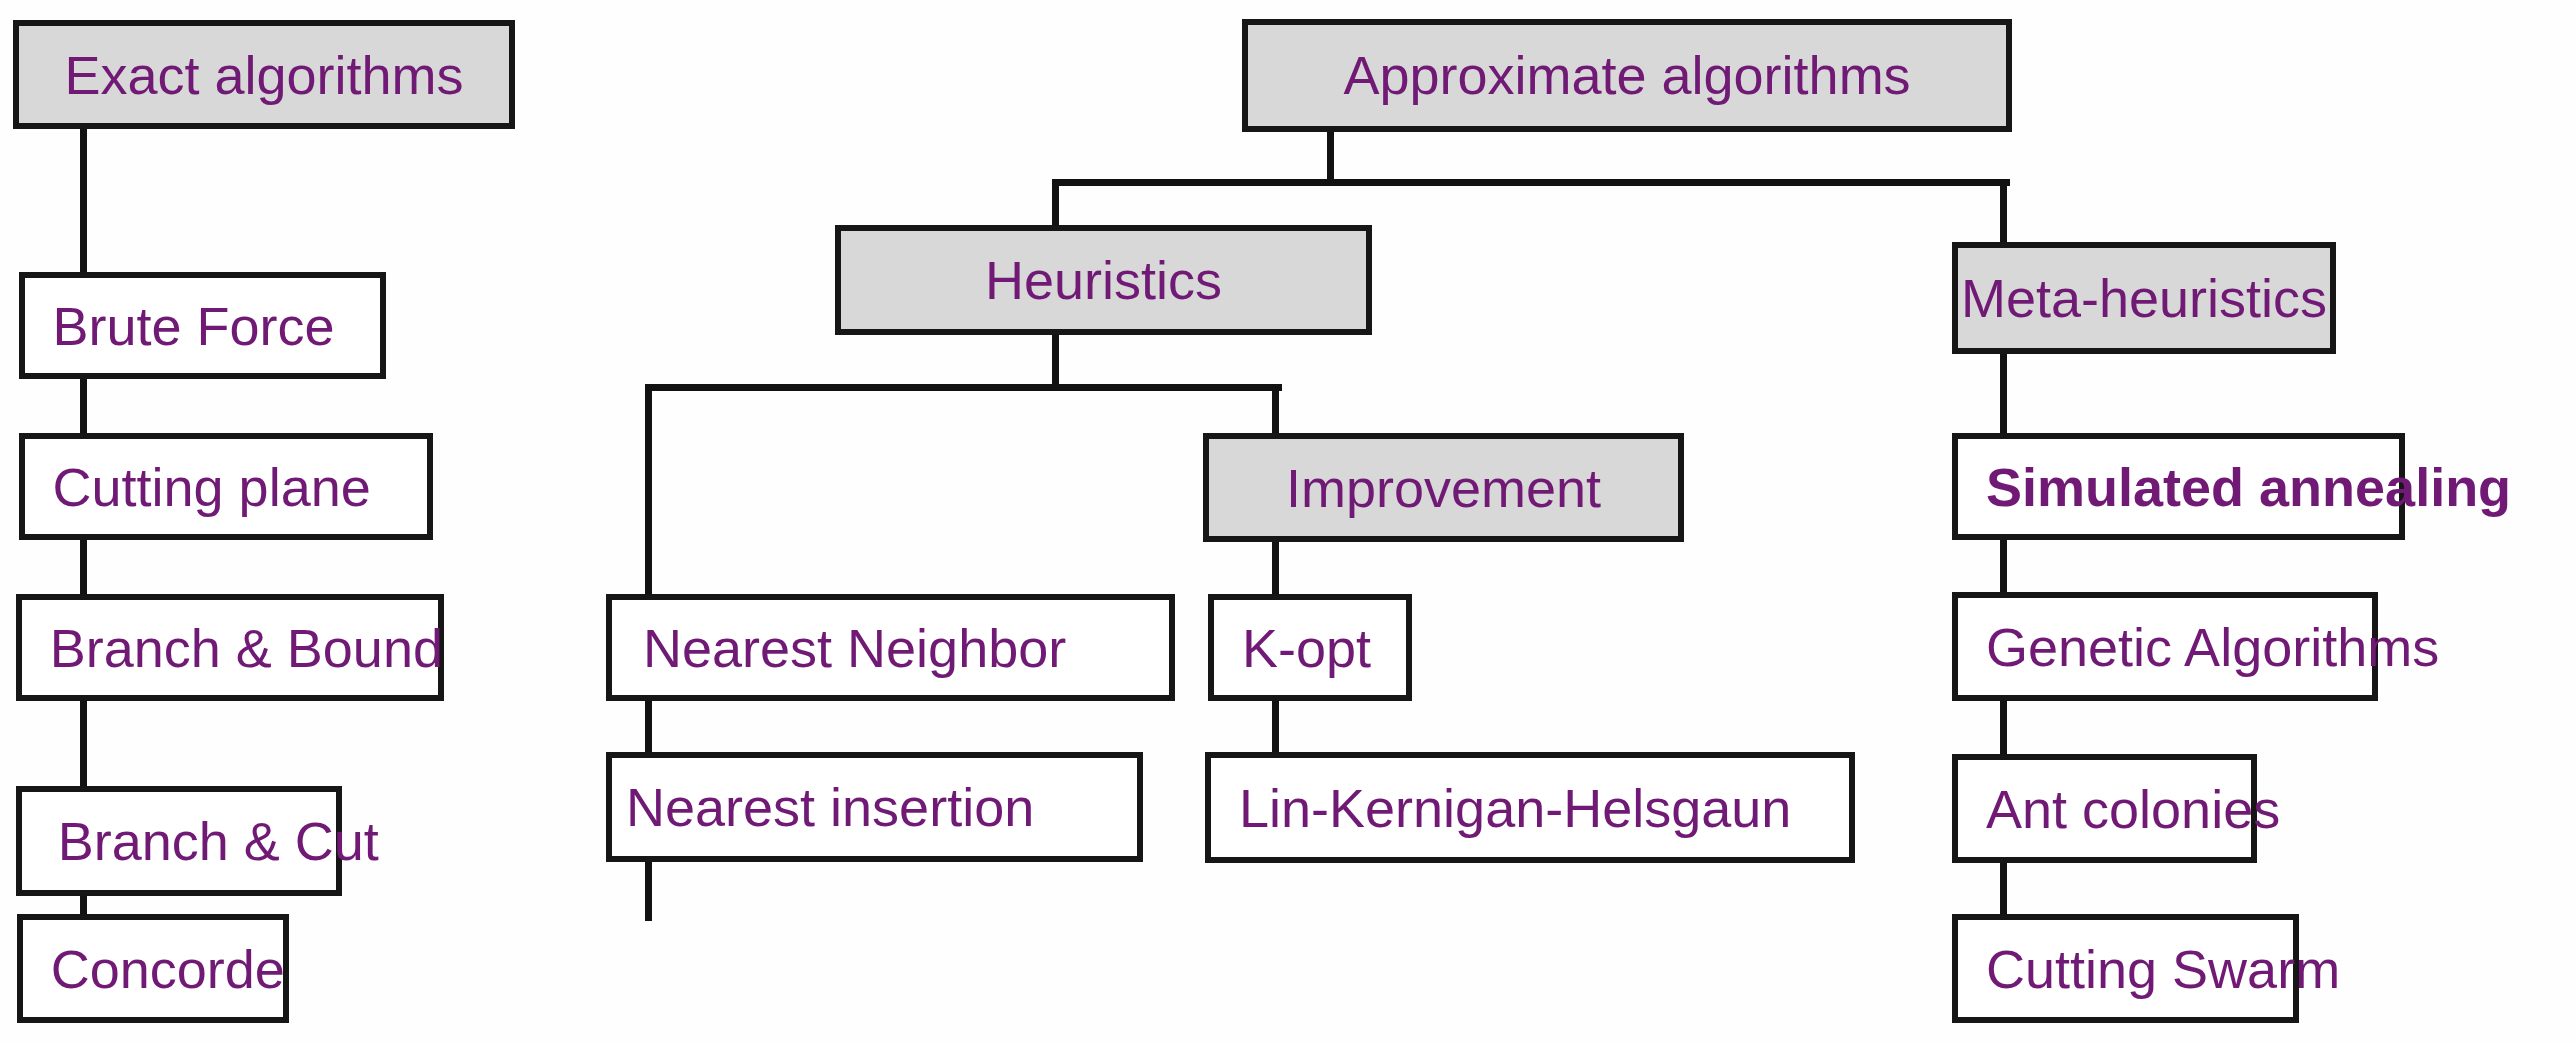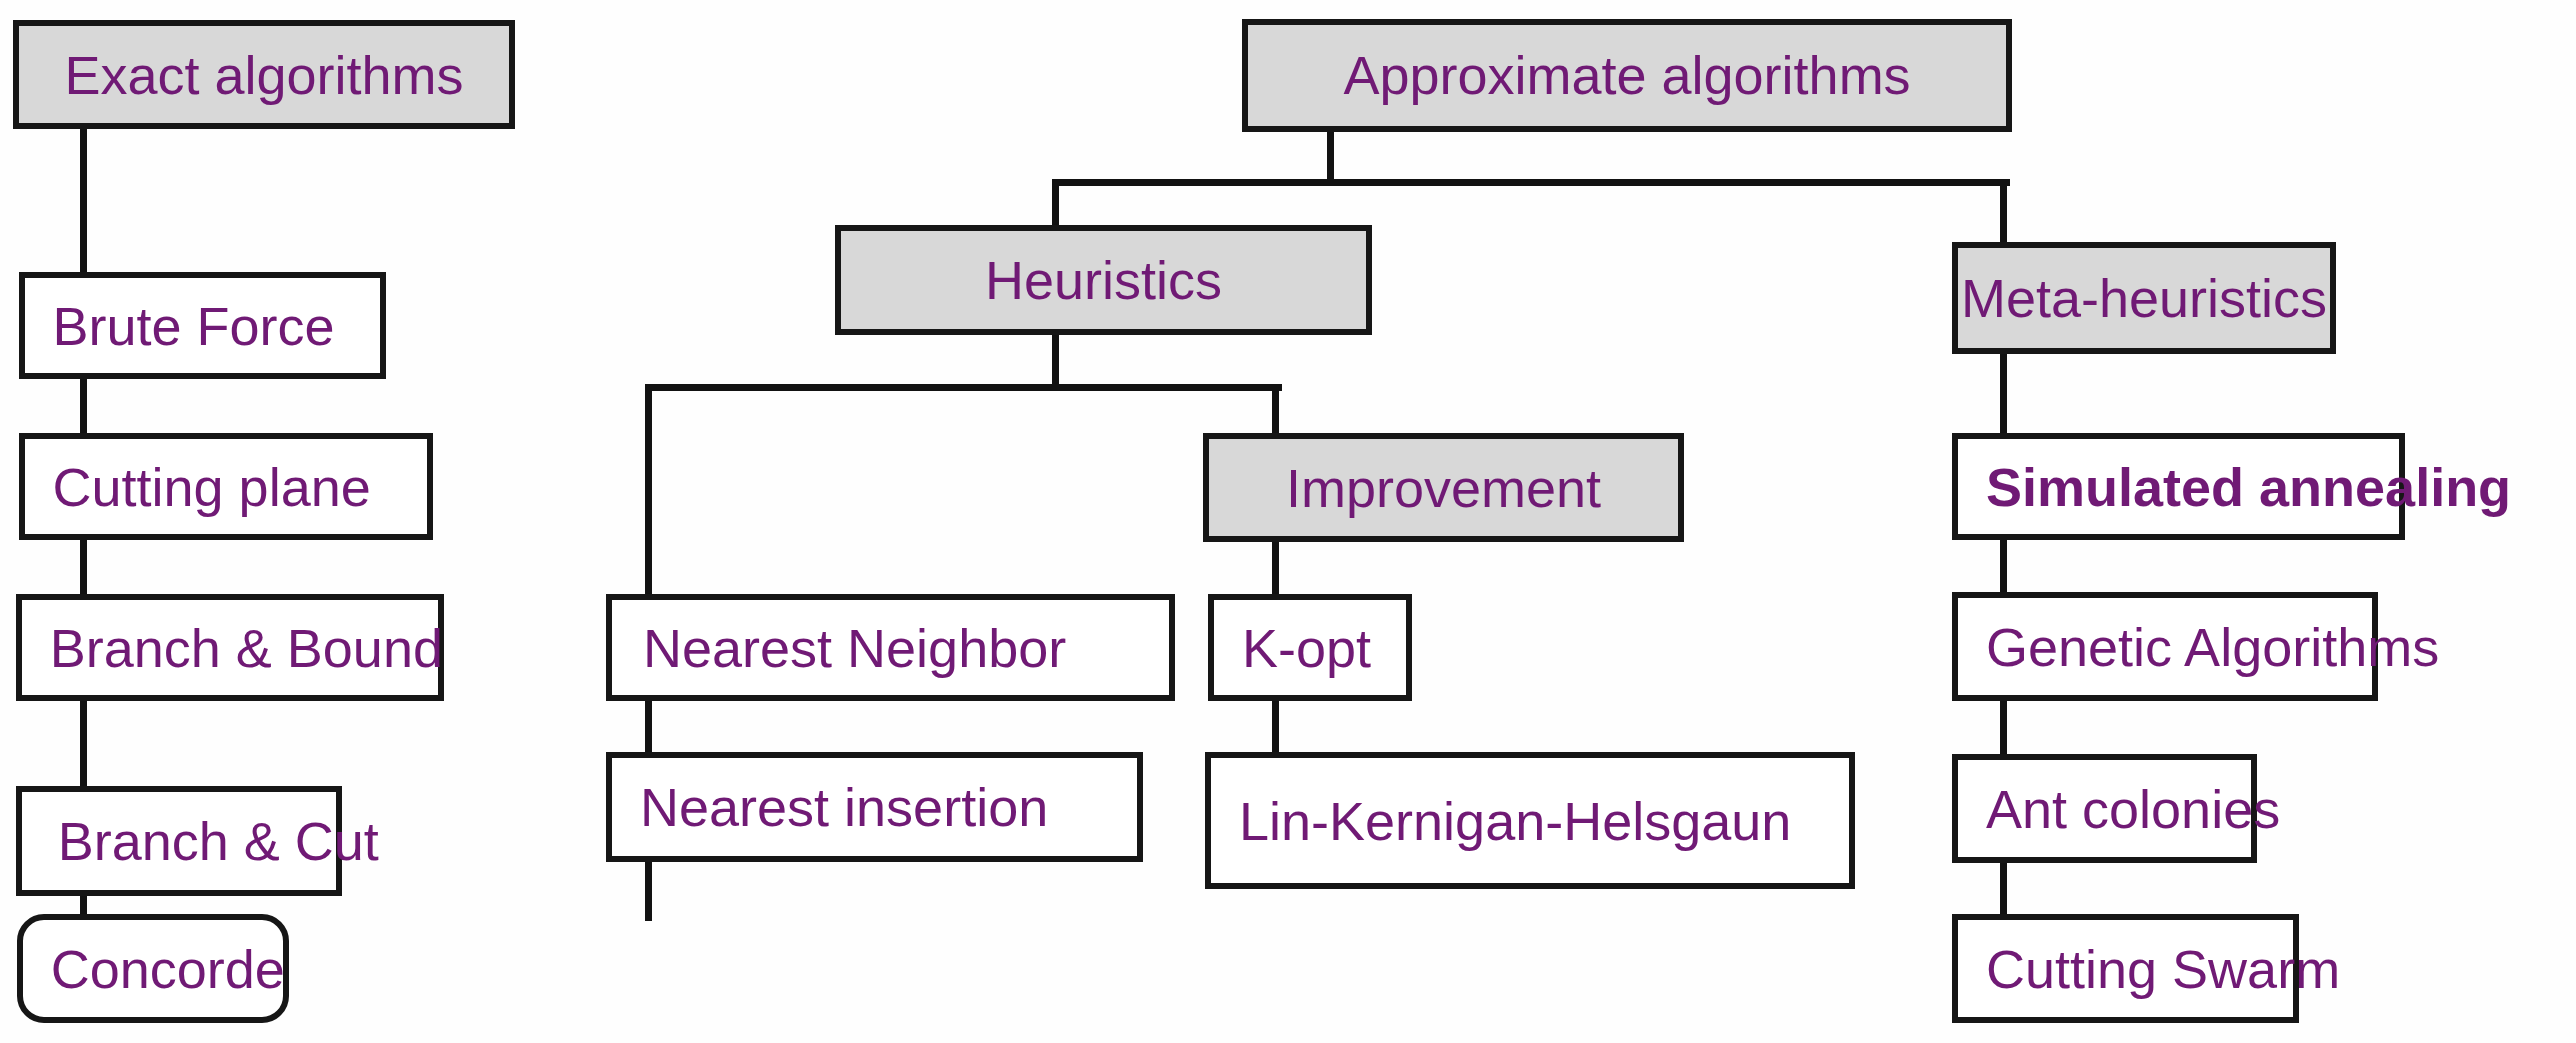--- a/index.html
+++ b/index.html
@@ -54,31 +54,31 @@
   <div class="edge" style="left:645px; top:384px; width:6.5px; height:537px;"></div>
   <div class="edge" style="left:1272px; top:384px; width:6.5px; height:426px;"></div>
   <div class="edge" style="left:2000px; top:181px; width:6.5px; height:67px;"></div>
   <div class="edge" style="left:2000px; top:352px; width:6.5px; height:611px;"></div>
 
   <div class="node category" style="left:13px; top:20.4px; width:502px; height:109px;">Exact algorithms</div>
   <div class="node leaf" style="left:18.5px; top:272px; width:367px; height:107px;">Brute Force</div>
   <div class="node leaf" style="left:18.5px; top:433px; width:414px; height:107px;">Cutting plane</div>
   <div class="node leaf" style="left:15.7px; top:594px; width:428px; height:107px;">Branch &amp; Bound</div>
   <div class="node leaf" style="left:15.7px; top:786px; width:326px; height:110px;padding-left:36px;">Branch &amp; Cut</div>
-  <div class="node leaf" style="left:16.7px; top:914px; width:272px; height:109px;border-radius:27px;">Concorde</div>
+  <div class="node leaf" style="left:16.7px; top:914px; width:272px; height:109px;">Concorde</div>
 
   <div class="node category" style="left:1242px; top:18.5px; width:770px; height:113px;">Approximate algorithms</div>
 
   <div class="node category" style="left:835px; top:225px; width:537px; height:110px;">Heuristics</div>
   <div class="node leaf" style="left:606px; top:594px; width:569px; height:107px;padding-left:31px;">Nearest Neighbor</div>
-  <div class="node leaf" style="left:606px; top:752px; width:537px; height:110px;">Nearest insertion</div>
+  <div class="node leaf" style="left:606px; top:752px; width:537px; height:110px;padding-left:14px;">Nearest insertion</div>
 
   <div class="node category" style="left:1203px; top:433px; width:481px; height:109px;">Improvement</div>
   <div class="node leaf" style="left:1208px; top:594px; width:204px; height:107px;">K-opt</div>
-  <div class="node leaf" style="left:1205px; top:752px; width:650px; height:137px;">Lin-Kernigan-Helsgaun</div>
+  <div class="node leaf" style="left:1205px; top:752px; width:650px; height:111px;">Lin-Kernigan-Helsgaun</div>
 
   <div class="node category" style="left:1952px; top:242px; width:384px; height:112px;">Meta-heuristics</div>
   <div class="node leaf" style="left:1952px; top:433px; width:453px; height:107px;font-weight:bold;">Simulated annealing</div>
   <div class="node leaf" style="left:1952px; top:592px; width:426px; height:109px;">Genetic Algorithms</div>
   <div class="node leaf" style="left:1952px; top:754px; width:305px; height:109px;">Ant colonies</div>
   <div class="node leaf" style="left:1952px; top:914px; width:347px; height:109px;">Cutting Swarm</div>
 
 </div>
 
 

